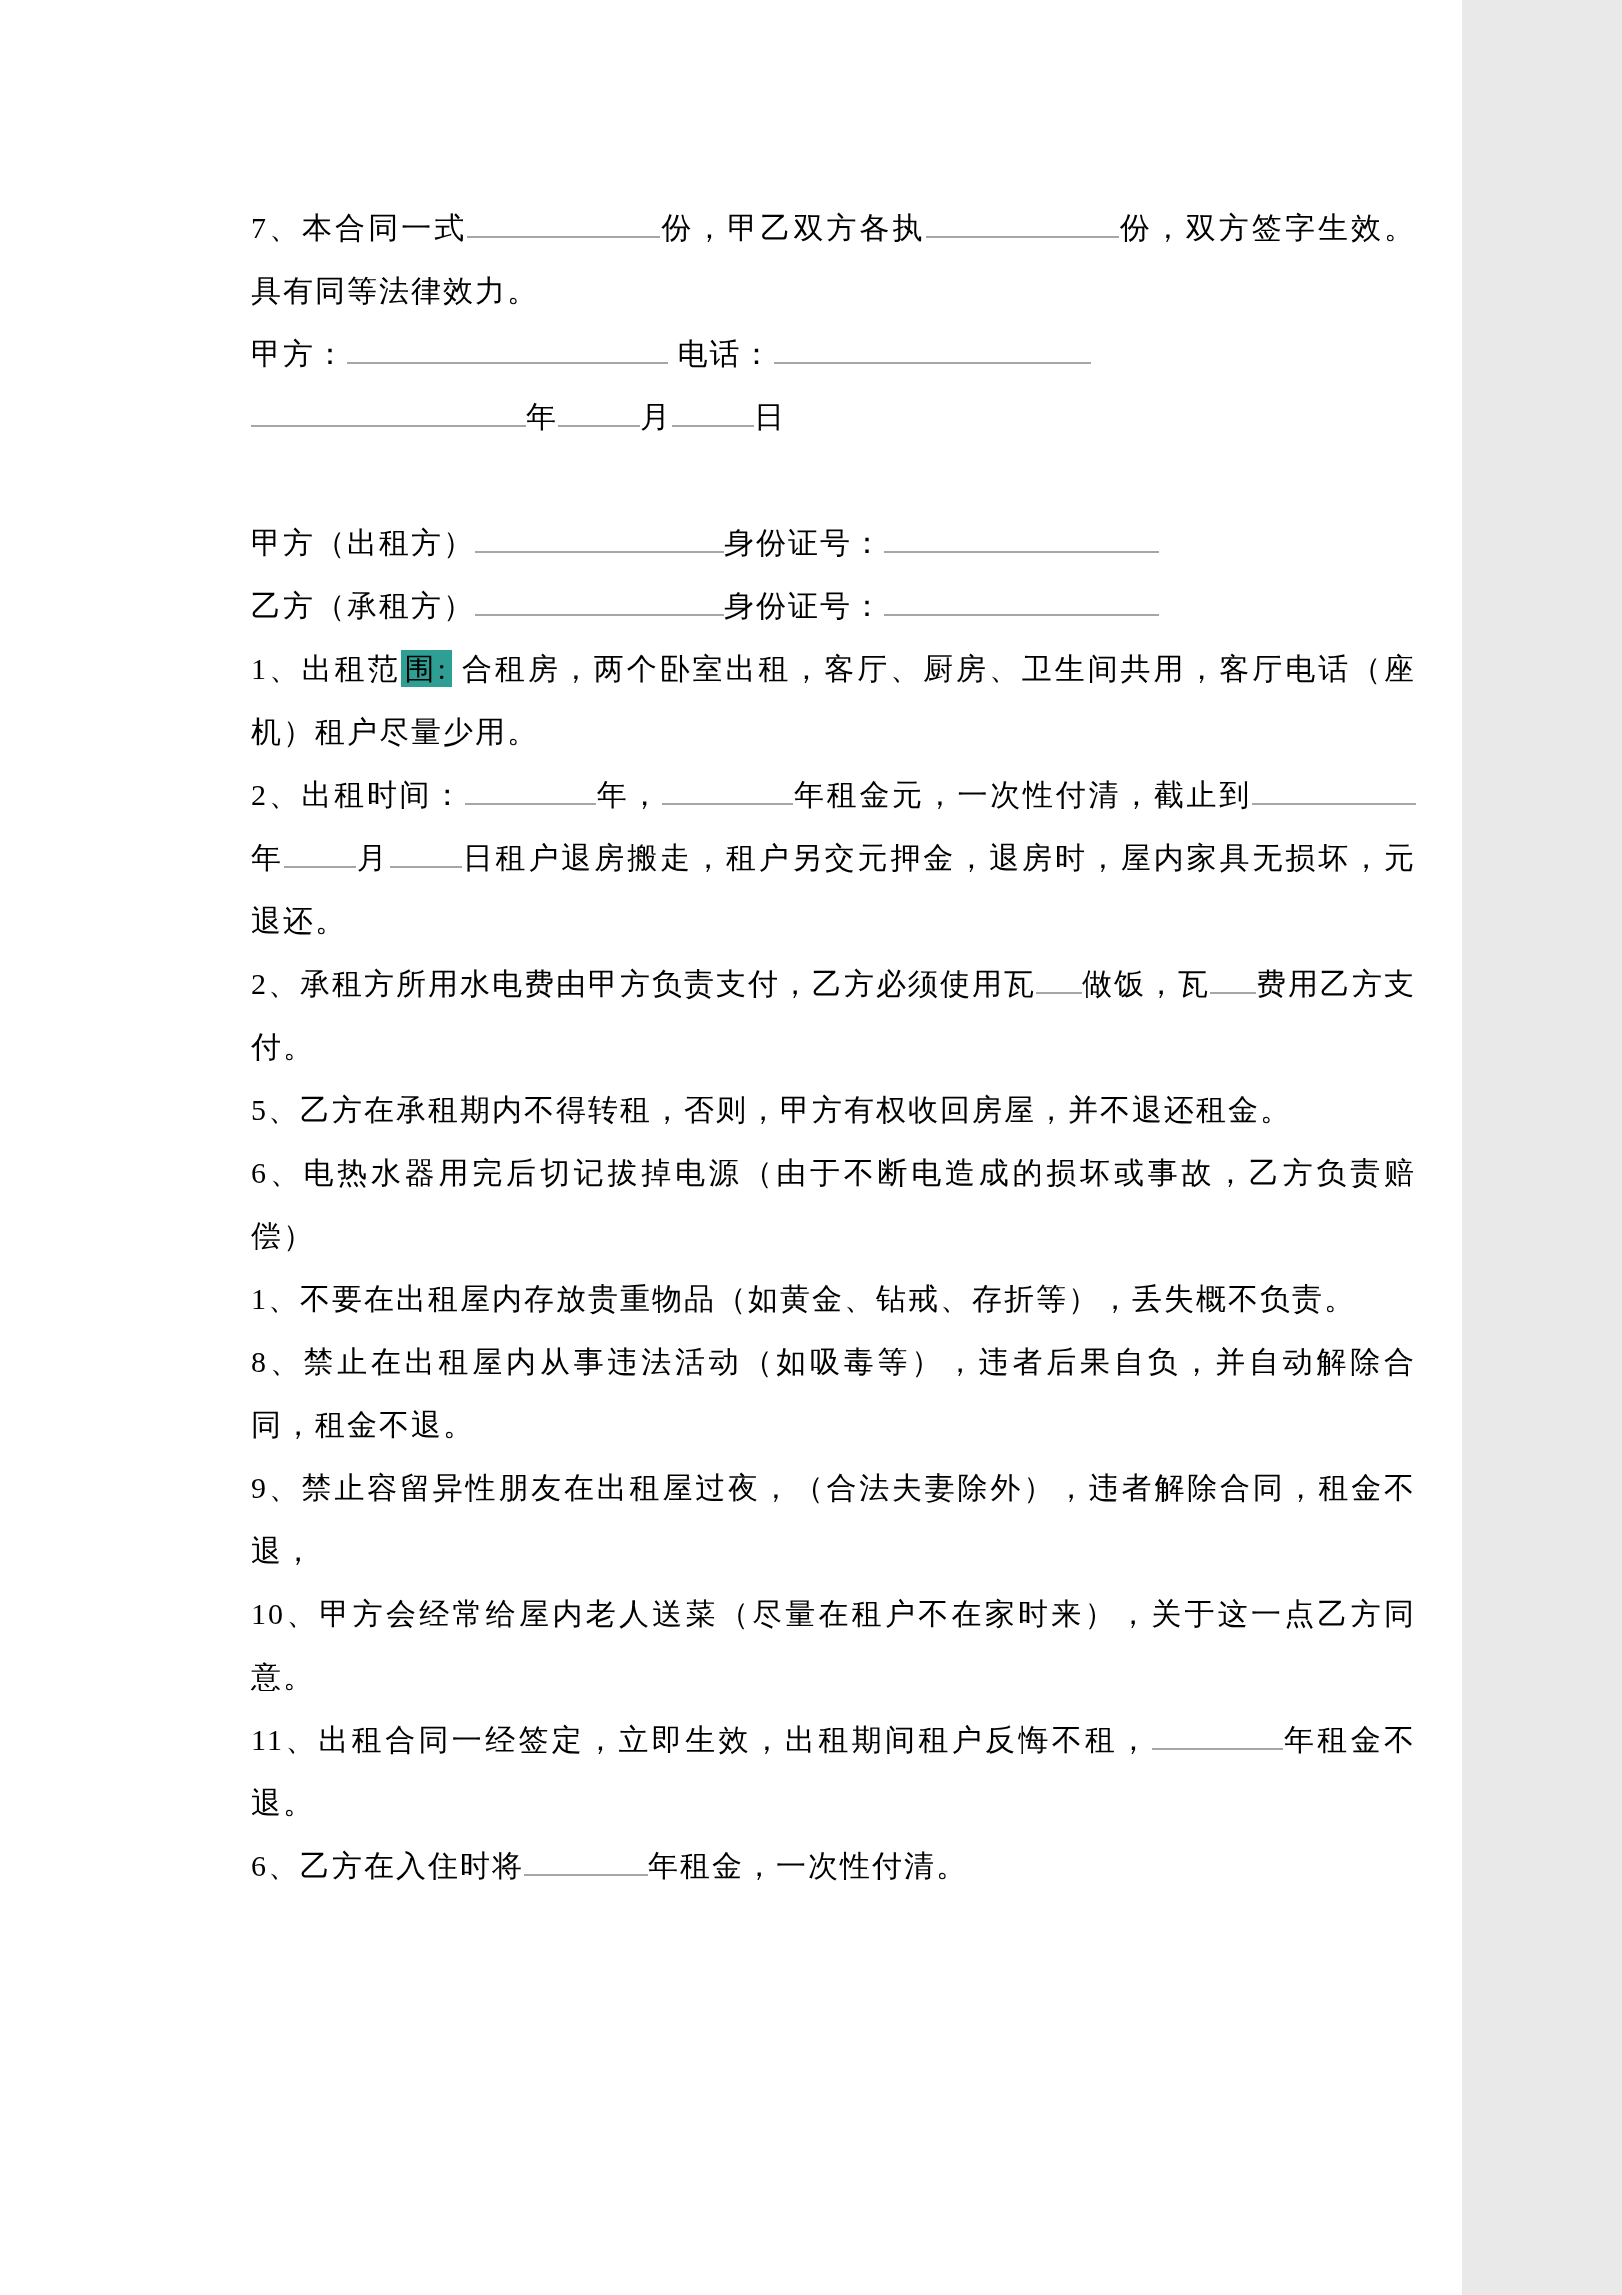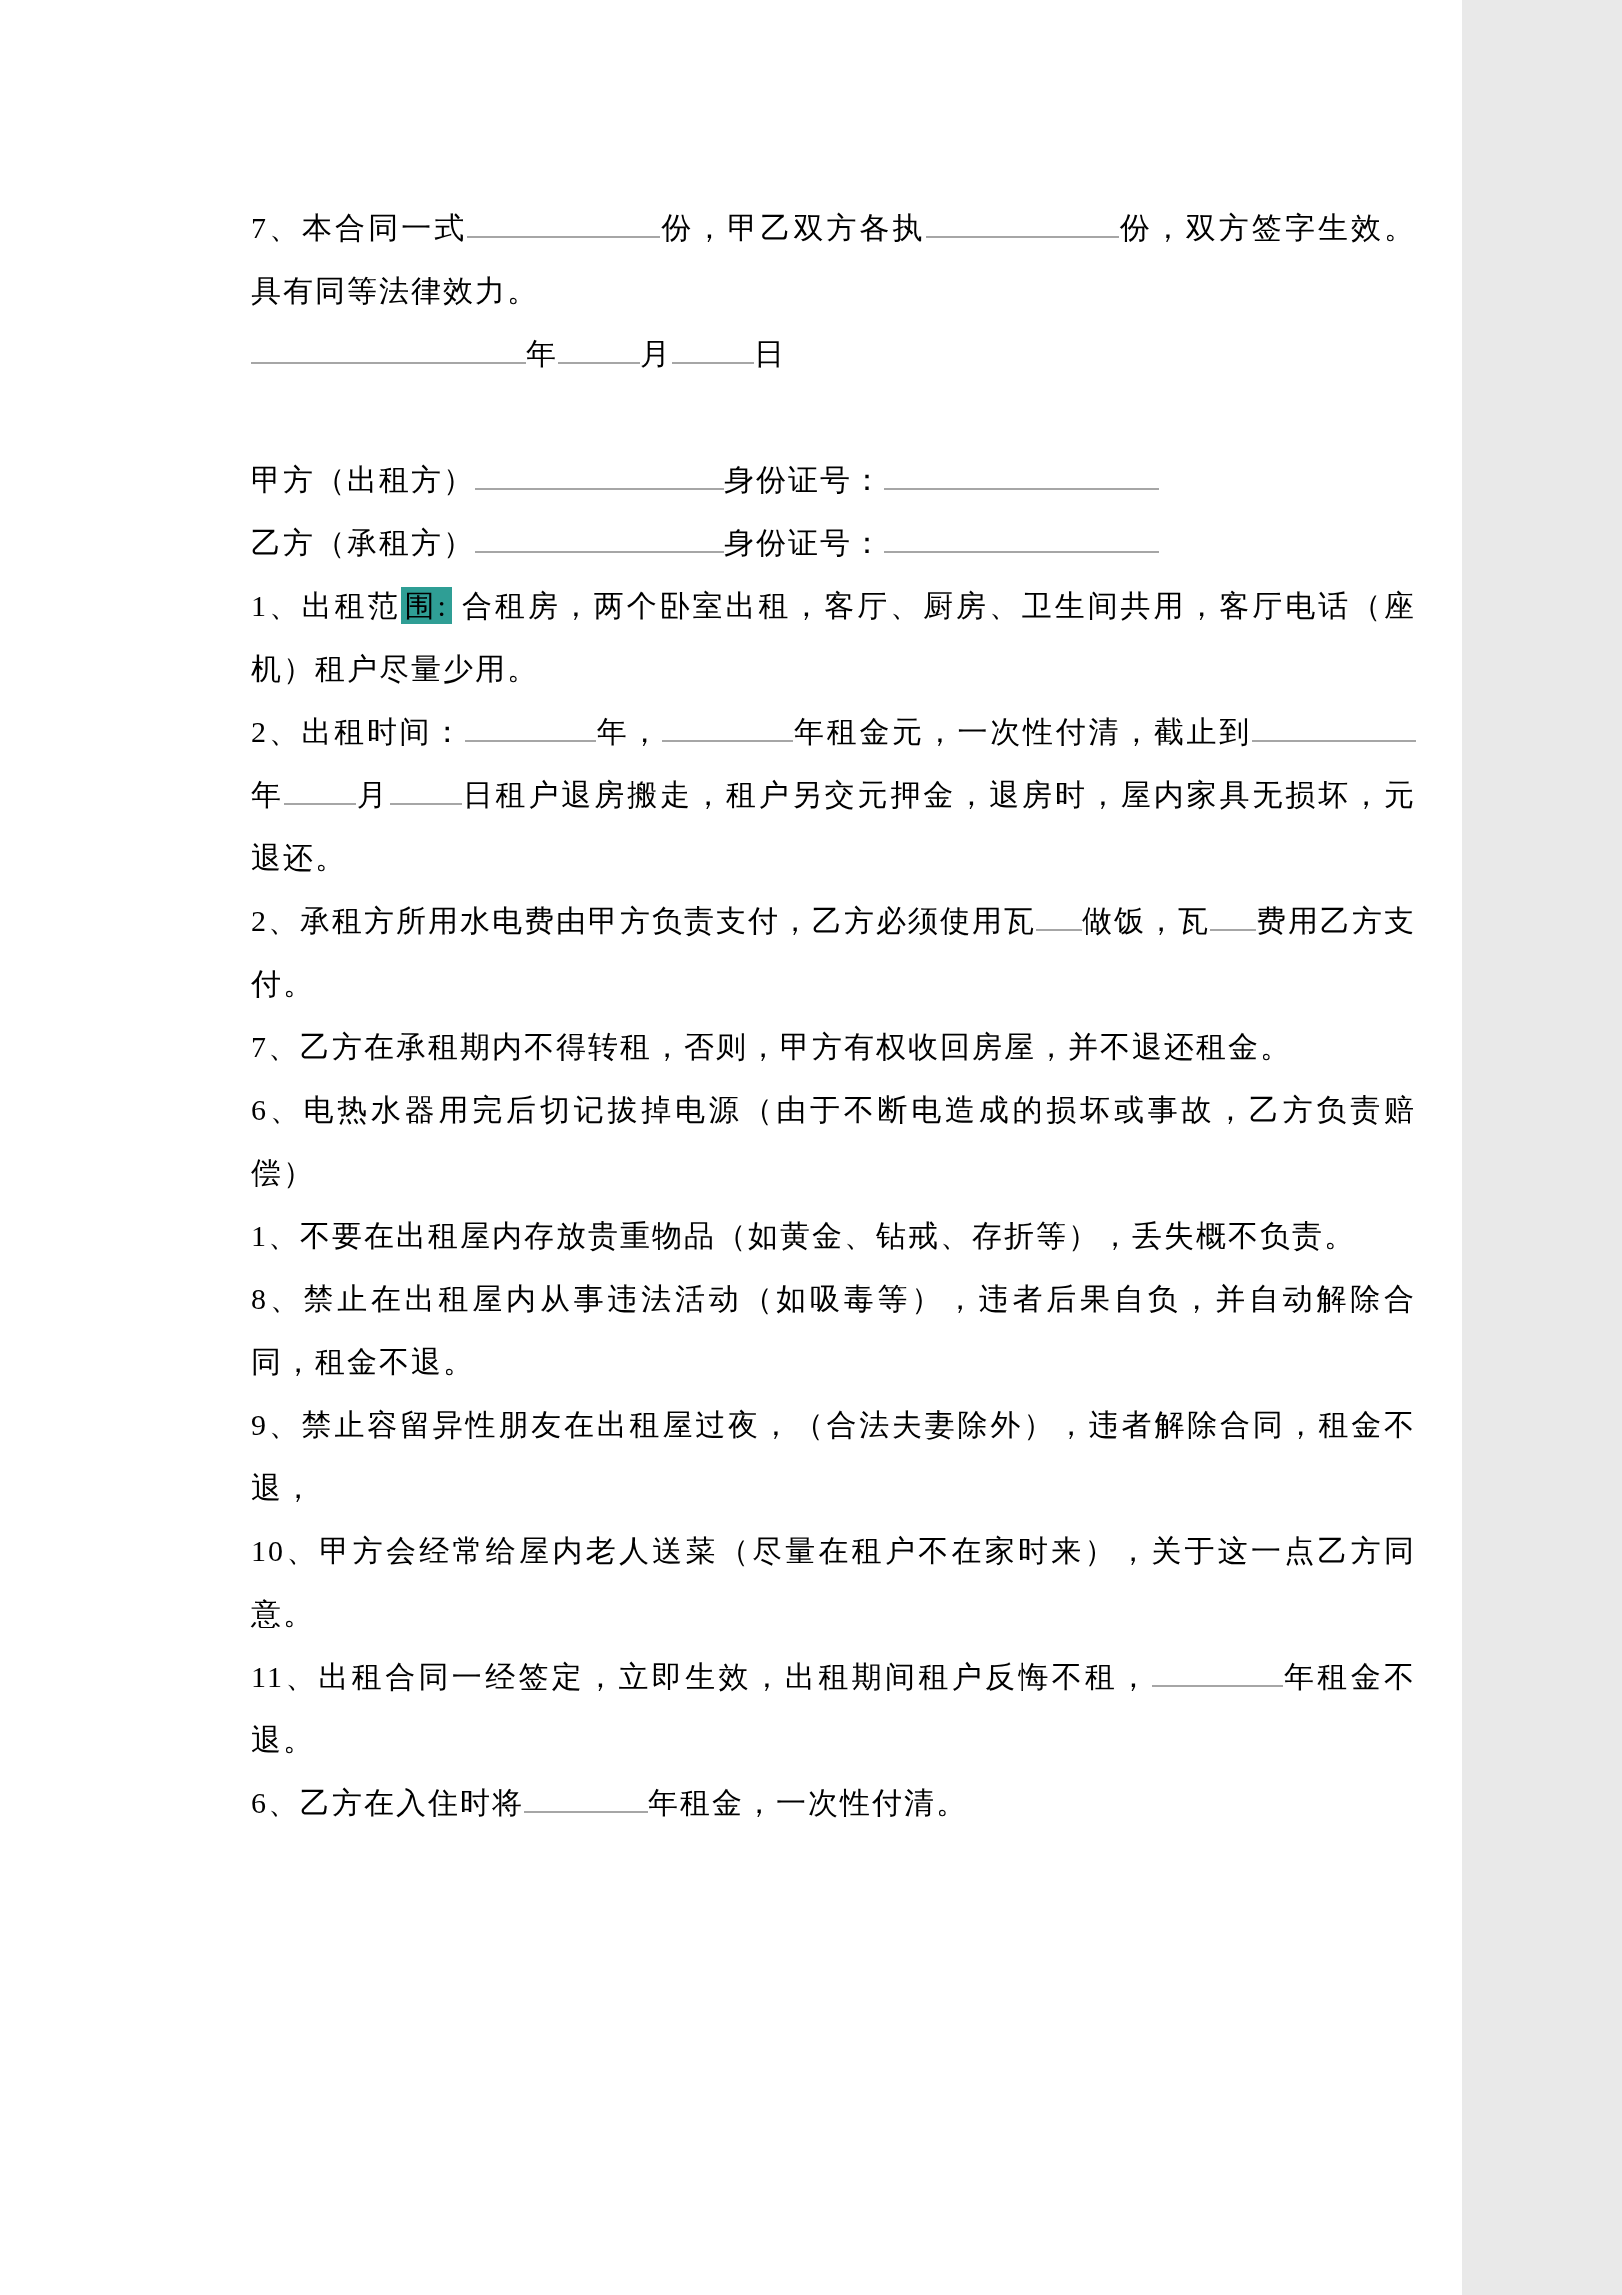--- a/index.html
+++ b/index.html
@@ -50,28 +50,29 @@
     color:var(--hl-text);
     padding:2px 3.9px;
   }
 </style>
 </head>
 <body>
 
 <div class="page">
   <div class="content">
       <p class="para"><span>7、本合同一式</span><span class="blank" style="width: 193px;"></span><span>份，甲乙双方各执</span><span class="blank" style="width: 193px;"></span><span>份，双方签字生效。具有同等法律效力。</span></p>
+      <p class="para"><span>甲方：</span><span class="blank" style="width: 321px;"></span><span> 电话：</span><span class="blank" style="width: 317px;"></span></p>
       <p class="para"><span class="blank" style="width: 275px;"></span><span>年</span><span class="blank" style="width: 82px;"></span><span>月</span><span class="blank" style="width: 82px;"></span><span>日</span></p>
       <p class="para spacer"></p>
       <p class="para"><span>甲方（出租方）</span><span class="blank" style="width: 249px;"></span><span>身份证号：</span><span class="blank" style="width: 275px;"></span></p>
       <p class="para"><span>乙方（承租方）</span><span class="blank" style="width: 249px;"></span><span>身份证号：</span><span class="blank" style="width: 275px;"></span></p>
       <p class="para"><span>1、出租范</span><span class="hl">围:</span><span> 合租房，两个卧室出租，客厅、厨房、卫生间共用，客厅电话（座机）租户尽量少用。</span></p>
       <p class="para"><span>2、出租时间：</span><span class="blank" style="width: 131px;"></span><span>年，</span><span class="blank" style="width: 131px;"></span><span>年租金元，一次性付清，截止到</span><span class="blank" style="width: 164px;"></span><span>年</span><span class="blank" style="width: 72px;"></span><span>月</span><span class="blank" style="width: 72px;"></span><span>日租户退房搬走，租户另交元押金，退房时，屋内家具无损坏，元退还。</span></p>
       <p class="para"><span>2、承租方所用水电费由甲方负责支付，乙方必须使用瓦</span><span class="blank" style="width: 46px;"></span><span>做饭，瓦</span><span class="blank" style="width: 46px;"></span><span>费用乙方支付。</span></p>
-      <p class="para"><span>7、乙方在承租期内不得转租，否则，甲方有权收回房屋，并不退还租金。</span></p>
+      <p class="para"><span>5、乙方在承租期内不得转租，否则，甲方有权收回房屋，并不退还租金。</span></p>
       <p class="para"><span>6、电热水器用完后切记拔掉电源（由于不断电造成的损坏或事故，乙方负责赔偿）</span></p>
       <p class="para"><span>1、不要在出租屋内存放贵重物品（如黄金、钻戒、存折等），丢失概不负责。</span></p>
       <p class="para"><span>8、禁止在出租屋内从事违法活动（如吸毒等），违者后果自负，并自动解除合同，租金不退。</span></p>
       <p class="para"><span>9、禁止容留异性朋友在出租屋过夜，（合法夫妻除外），违者解除合同，租金不退，</span></p>
       <p class="para"><span>10、甲方会经常给屋内老人送菜（尽量在租户不在家时来），关于这一点乙方同意。</span></p>
       <p class="para"><span>11、出租合同一经签定，立即生效，出租期间租户反悔不租，</span><span class="blank" style="width: 131px;"></span><span>年租金不退。</span></p>
       <p class="para"><span>6、乙方在入住时将</span><span class="blank" style="width: 124px;"></span><span>年租金，一次性付清。</span></p>
     </div>
 </div>
 

